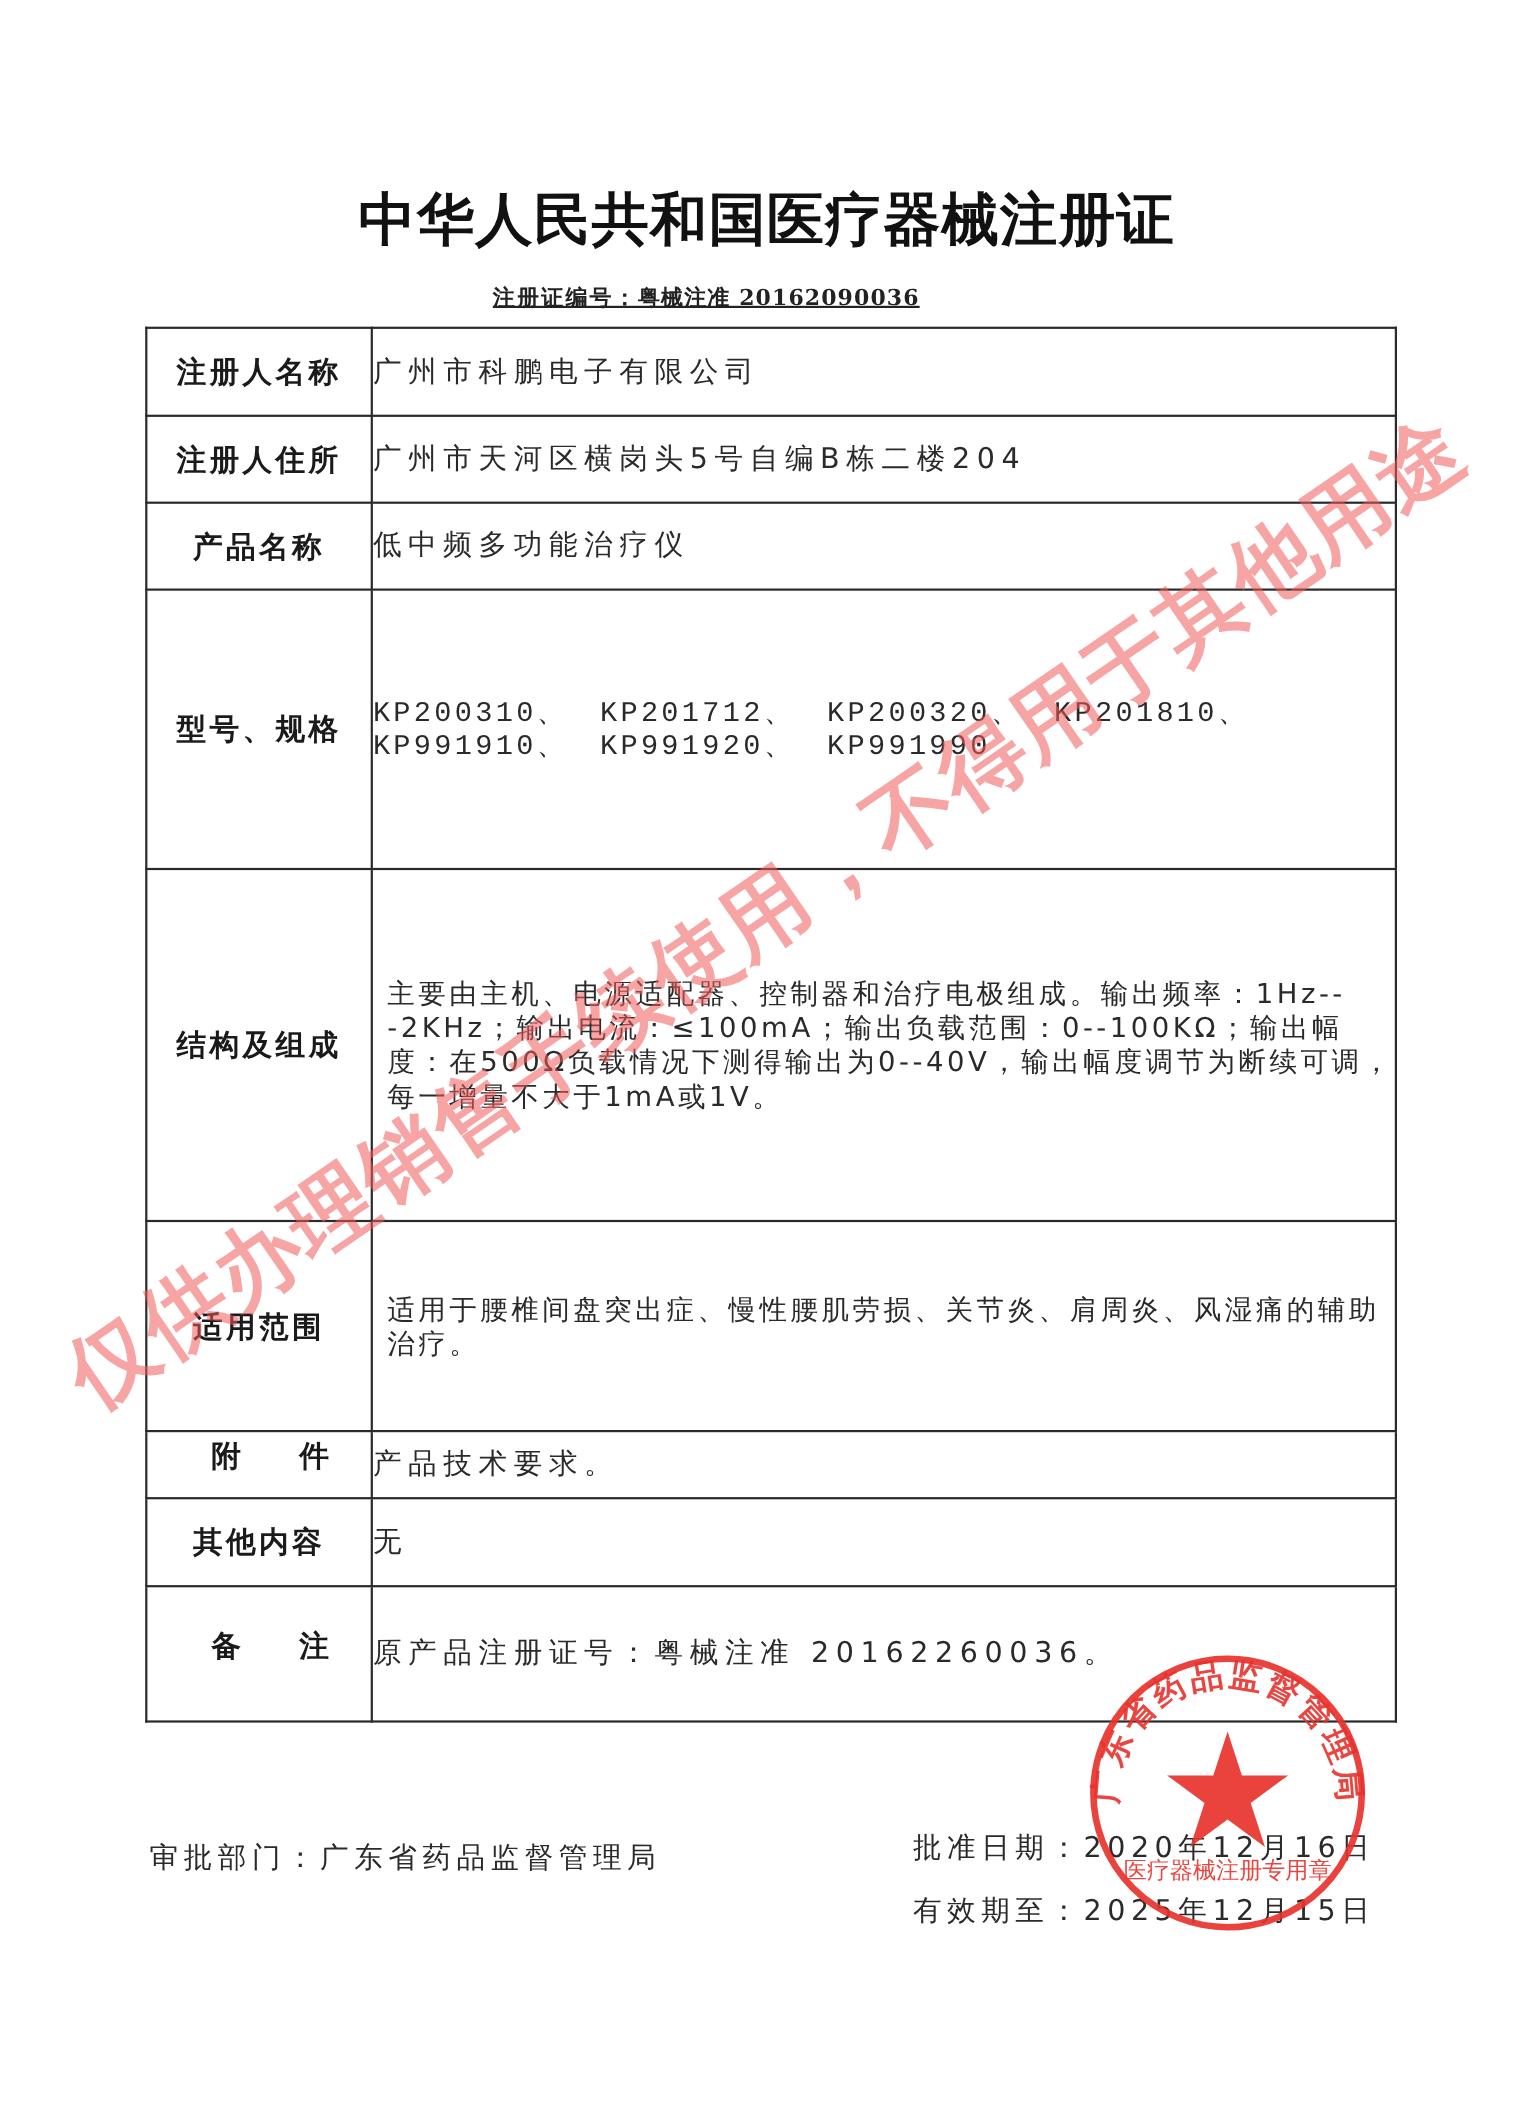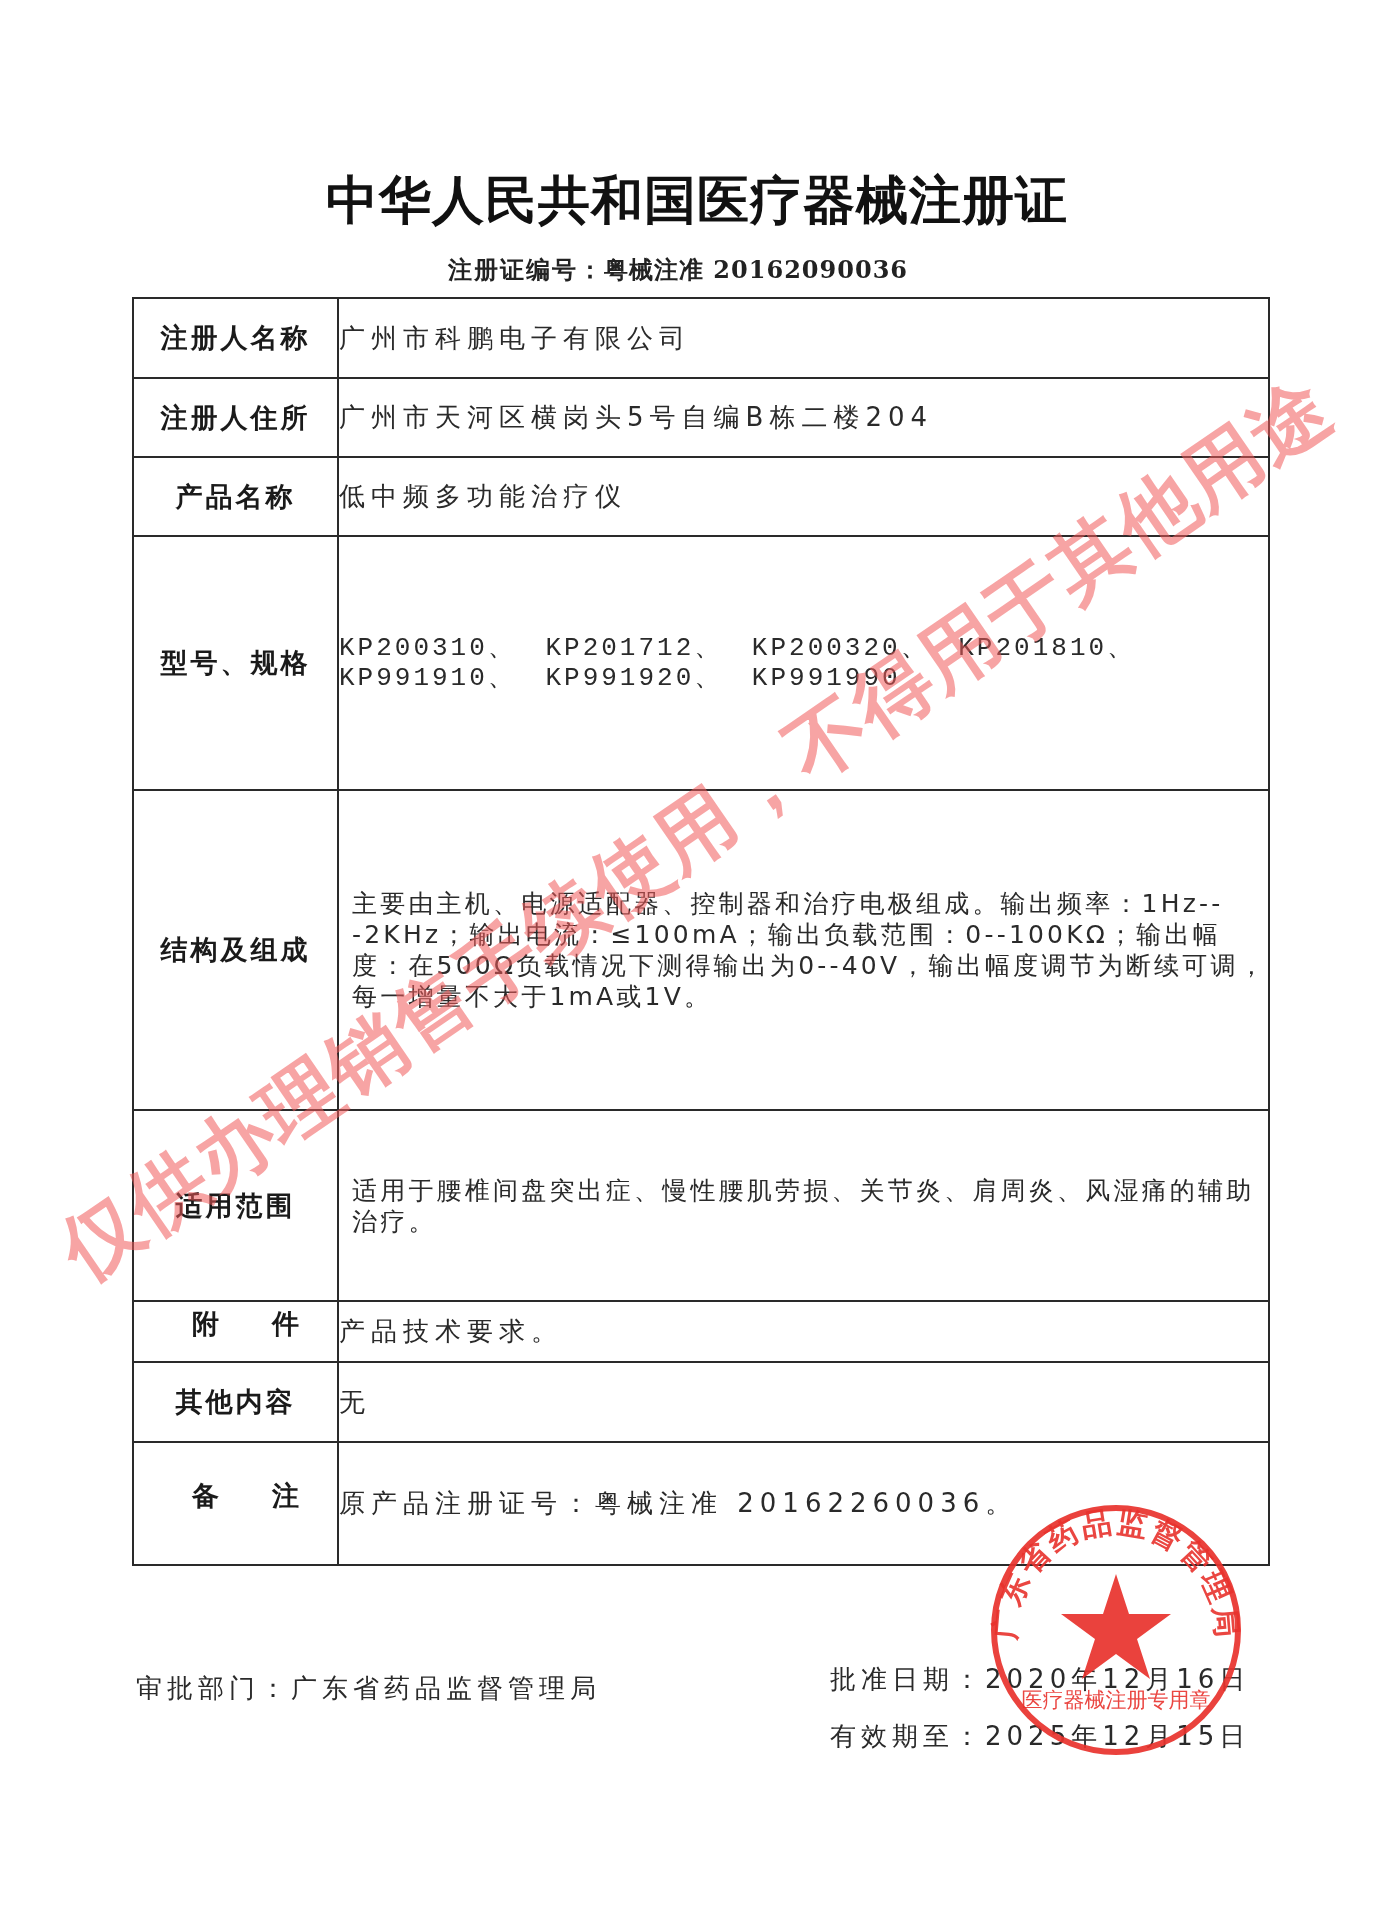--- a/index.html
+++ b/index.html
@@ -8,23 +8,24 @@
     font-family:"DejaVu Serif","Liberation Serif",serif; color:#222;
   }
   .title {
     position:absolute; left:0; width:1376px; top:150px; text-align:center;
     font-family:"DejaVu Sans","Liberation Sans",sans-serif; font-weight:bold;
     font-size:52px; letter-spacing:1px; color:#111; line-height:60px;
     padding-left:18px; box-sizing:border-box;margin-top:20px;
   }
   .regno {
     position:absolute; left:448px; top:250px; width:520px;
-    font-size:24px; letter-spacing:2px; color:#222; line-height:40px; font-weight:bold;
+    font-size:20px; letter-spacing:2px; color:#222; line-height:40px; font-weight:bold;
     font-family:"DejaVu Sans","Liberation Sans",sans-serif;
     white-space:nowrap;
+    text-decoration:underline;
   }
   .regno .num { font-family:"DejaVu Serif","Liberation Serif",serif; font-weight:bold; letter-spacing:1px; }
 
   table.cert {
     position:absolute; left:132px; top:297px; width:1138px;
     border-collapse:collapse; table-layout:fixed;
   }
   table.cert td {
     border:2.5px solid #2a2a2a; padding:0; vertical-align:middle;
   }

